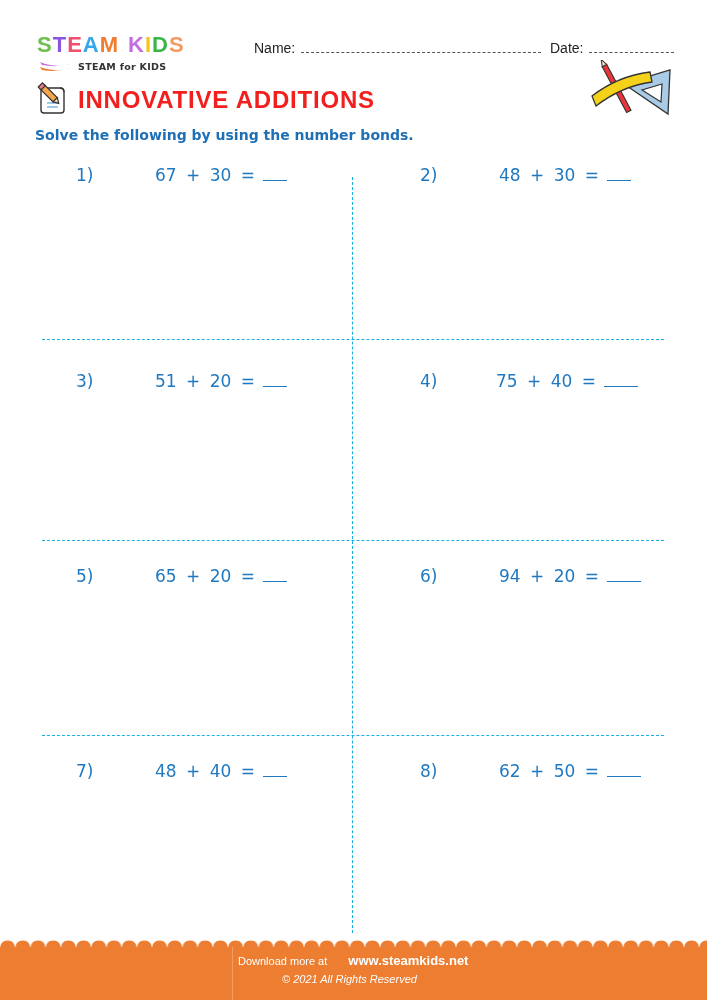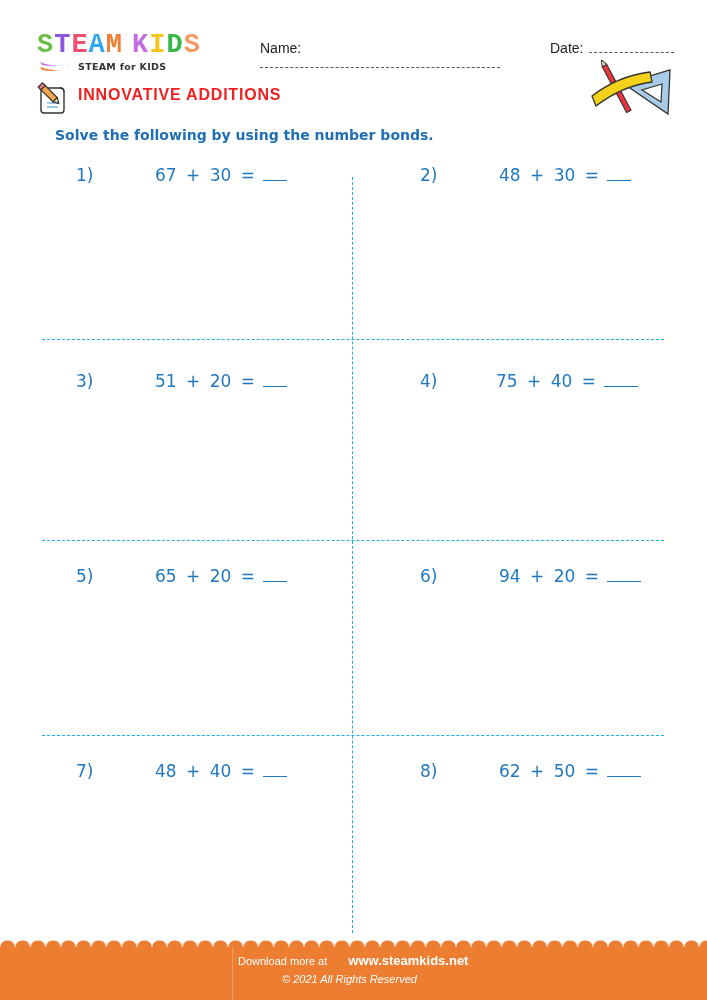--- a/index.html
+++ b/index.html
@@ -1,35 +1,35 @@
 <!DOCTYPE html>
 <html><head>
 <meta charset="utf-8">
 <style>
   * { box-sizing: border-box; margin: 0; padding: 0; }
   html, body { width: 707px; height: 1000px; background: #ffffff; overflow: hidden; }
   body { position: relative; font-family: "Liberation Sans", sans-serif; }
 
   .logo { position: absolute; left: 37px; top: 30px; width: 200px; height: 42px; }
-  .logo-word { position: absolute; left: 0; top: 0; font-family: Liberation Mono, monospace; font-weight: bold; font-size: 27px; letter-spacing: 1px; line-height: 30px; white-space: nowrap; }
+  .logo-word { position: absolute; left: 0; top: 0; font-family: Liberation Sans, sans-serif; font-weight: bold; font-size: 22px; letter-spacing: 1px; line-height: 30px; white-space: nowrap; }
   .logo-word span { display: inline-block; }
   .logo-swoosh { position: absolute; left: 2px; top: 30px; width: 36px; height: 14px; }
   .logo-sub { position: absolute; left: 41px; top: 31px; font-family: "DejaVu Sans", sans-serif; font-weight: bold; font-size: 9.5px; color: #333; letter-spacing: 0.3px; white-space: nowrap; }
 
-  .name-field { position: absolute; left: 254px; top: 40px; font-size: 14px; color: #222; display: flex; align-items: baseline; flex-direction: column; }
+  .name-field { position: absolute; left: 254px; top: 40px; font-size: 14px; color: #222; display: flex; align-items: baseline; }
   .name-line { display: inline-block; width: 240px; border-bottom: 1px dashed #555; margin-left: 6px; height: 12px; }
   .date-field { position: absolute; left: 550px; top: 40px; font-size: 14px; color: #222; display: flex; align-items: baseline; }
   .date-line { display: inline-block; width: 85px; border-bottom: 1px dashed #555; margin-left: 6px; height: 12px; }
 
   .title-icon { position: absolute; left: 36px; top: 82px; width: 34px; height: 34px; }
-  .title { position: absolute; left: 78px; top: 86px; font-size: 16px; font-weight: bold; color: #f21f1f; letter-spacing: 0.8px; white-space: nowrap; }
+  .title { position: absolute; left: 78px; top: 86px; font-size: 24px; font-weight: bold; color: #f21f1f; letter-spacing: 0.8px; white-space: nowrap; }
 
   .tools-icon { position: absolute; left: 588px; top: 60px; width: 86px; height: 56px; }
 
-  .instructions { position: absolute; left: 55px; top: 127px; font-family: "DejaVu Sans", sans-serif; font-weight: bold; font-size: 14px; color: #1f6fb5; white-space: nowrap; }
+  .instructions { position: absolute; left: 35px; top: 127px; font-family: "DejaVu Sans", sans-serif; font-weight: bold; font-size: 14px; color: #1f6fb5; white-space: nowrap; }
 
   .vline { position: absolute; left: 352px; top: 177px; height: 756px; border-left: 1.6px dashed #1ab0e6; }
   .hline { position: absolute; left: 42px; width: 622px; border-top: 1.6px dashed #1ab0e6; }
 
   .problem { position: absolute; font-family: "DejaVu Sans", sans-serif; font-size: 17px; color: #1f78c0; white-space: nowrap; display: flex; align-items: baseline; }
   .problem .num { display: inline-block; }
   .problem .eq { display: inline-block; word-spacing: 4px; margin-left: 24px; }
   .problem .blank { display: inline-block; border-bottom: 1.4px solid #1f78c0; height: 14px; margin-left: 8px; }
 
   .footer { position: absolute; left: 0; top: 947px; width: 707px; height: 53px; background: #ec7d31; }

